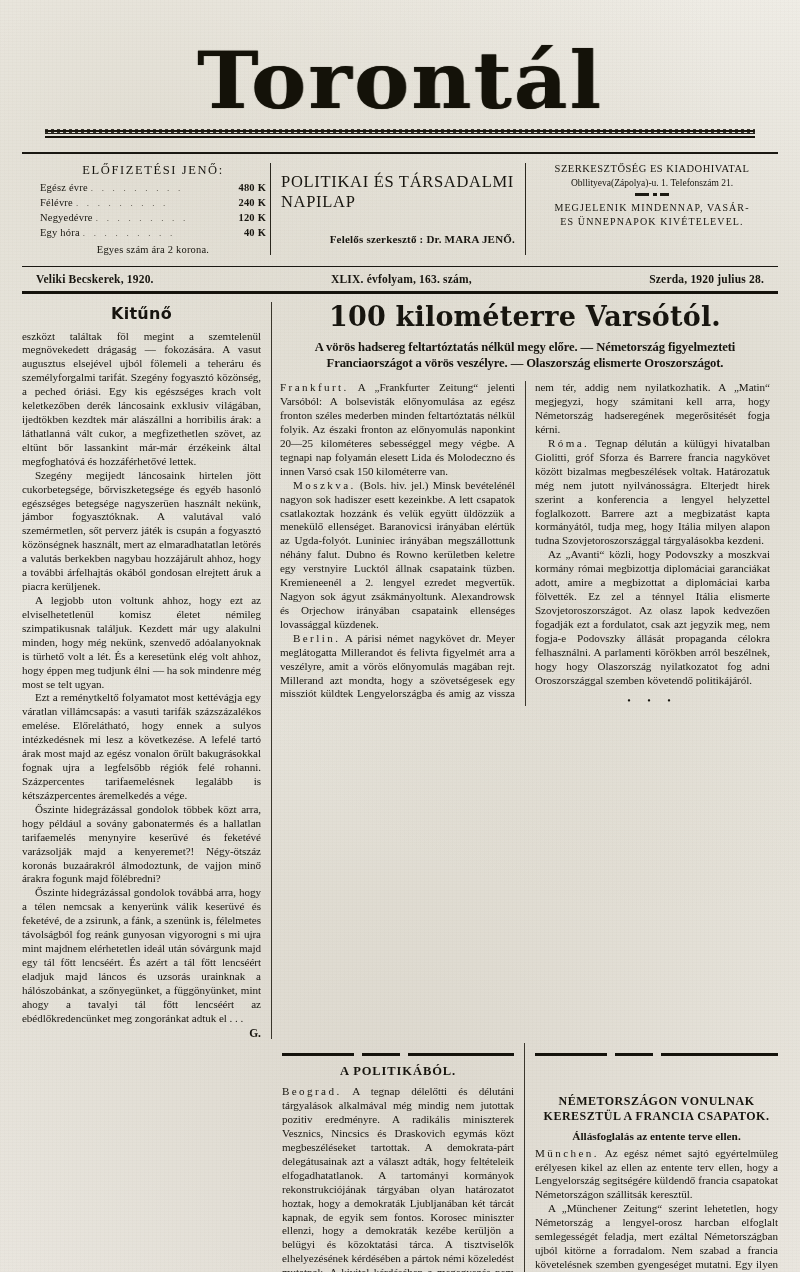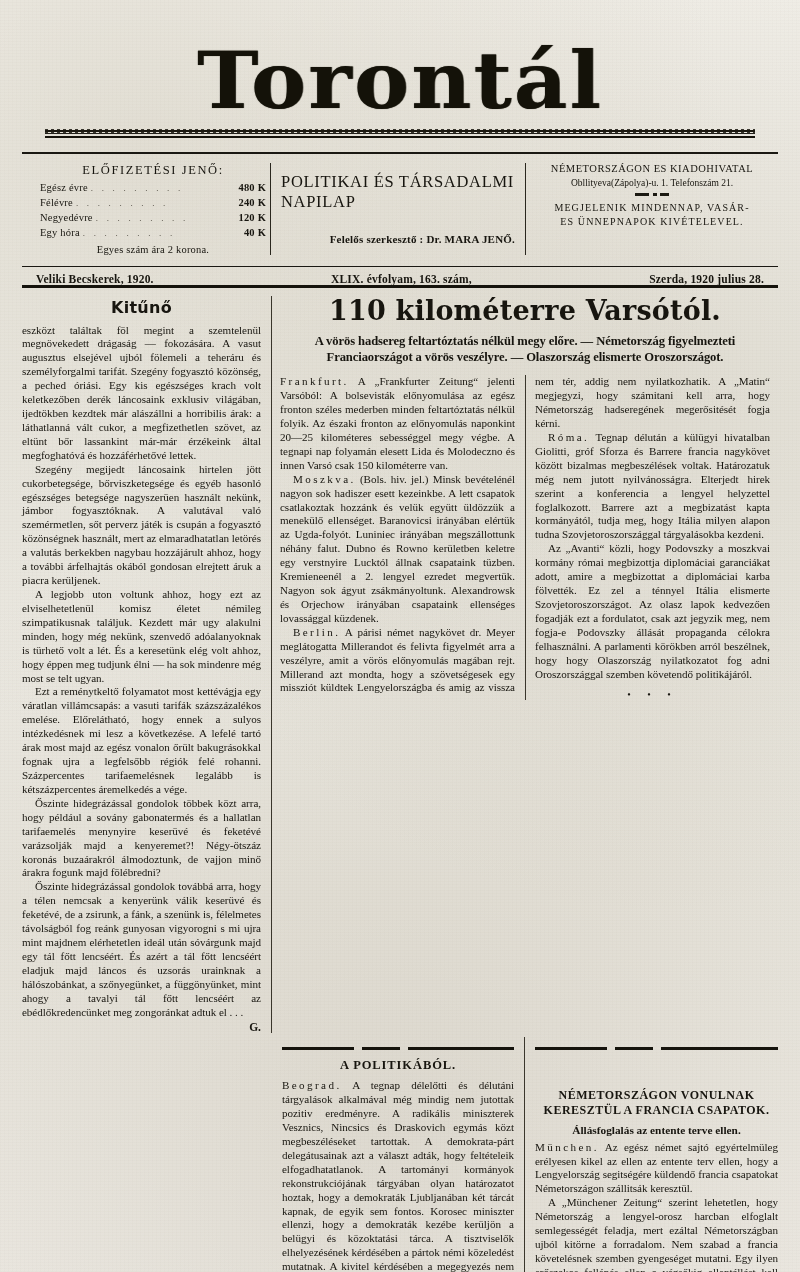--- a/index.html
+++ b/index.html
@@ -90,21 +90,21 @@
 
   .hb-r1{font-size:10.5px;letter-spacing:.5px;}
   .hb-r2{font-size:9.5px;margin-top:4px;}
   .hb-dash{margin:5px auto;width:34px;height:3px;
     background:linear-gradient(to right,#1c1a12 0 14px, transparent 14px 18px, #1c1a12 18px 22px, transparent 22px 25px, #1c1a12 25px 34px);}
   .hb-r3{font-size:10px;letter-spacing:1.1px;line-height:1.45;}
 
   
   .dateline{
     margin-top:11px;border-top:1.5px solid #1a1812;border-bottom:3px solid #15130c;
-    padding:6px 14px 0;display:flex;justify-content:space-between;align-items:center;
+    padding:6px 14px 6px;display:flex;justify-content:space-between;align-items:center;
     font-weight:700;font-size:11.5px;letter-spacing:.2px;text-align:right;
   }
 
   
   .content{display:flex;margin-top:8px;}
   .col{box-sizing:border-box;}
   .col-left{width:250px;padding-right:10px;border-right:1px solid #3a362c;}
 
   .kicker{
     text-align:center;font-family:"DejaVu Sans", sans-serif;font-weight:700;
@@ -191,21 +191,21 @@
 
       <div class="price-single">Egyes szám ára 2 korona.</div>
     </div>
 
     <div class="hb-col hb-mid">
       <div class="mid-main">POLITIKAI ÉS TÁRSADALMI NAPILAP</div>
       <div class="mid-sub">Felelős szerkesztő : Dr. MARA JENŐ.</div>
     </div>
 
     <div class="hb-col hb-right">
-      <div class="hb-r1">NÉMETORSZÁGON ES KIADOHIVATAL</div>
+      <div class="hb-r1">SZERKESZTŐSÉG ES KIADOHIVATAL</div>
       <div class="hb-r2">Obllityeva(Zápolya)-u. 1. Telefonszám 21.</div>
       <div class="hb-dash"></div>
       <div class="hb-r3">MEGJELENIK MINDENNAP, VASÁR-</div>
       <div class="hb-r3">ES ÜNNEPNAPOK KIVÉTELEVEL.</div>
     </div>
   </div>
 
   <div class="dateline">
     <span>Veliki Becskerek, 1920.</span>
     <span>XLIX. évfolyam, 163. szám,</span>
@@ -219,21 +219,21 @@
       <p class="body">eszközt találtak föl megint a szemtelenül megnövekedett drágaság — fokozására. A vasut augusztus elsejével ujból fölemeli a teheráru és személyforgalmi tarifát. Szegény fogyasztó közönség, a peched óriási. Egy kis egészséges krach volt keletkezőben derék láncosaink exklusiv világában, ijedtökben kezdtek már alászállni a horribilis árak: a láthatlanná vált cukor, a megfizethetlen szövet, az eltünt bőr lassankint már-már érzékeink által megfoghatóvá és hozzáférhetővé lettek.</p>
       <p class="body">Szegény megijedt láncosaink hirtelen jött cukorbetegsége, bőrviszketegsége és egyéb hasonló egészséges betegsége nagyszerüen használt nekünk, jámbor fogyasztóknak. A valutával való szemérmetlen, sőt perverz játék is csupán a fogyasztó közönségnek használt, mert az elmaradhatatlan letörés a valutás berkekben nagybau hozzájárult ahhoz, hogy a további árfelhajtás okából gondosan elrejtett áruk a piacra kerüljenek.</p>
       <p class="body">A legjobb uton voltunk ahhoz, hogy ezt az elviselhetetlenül komisz életet némileg szimpatikusnak találjuk. Kezdett már ugy alakulni minden, hogy még nekünk, szenvedő adóalanyoknak is türhető volt a lét. És a keresetünk elég volt ahhoz, hogy éppen meg tudjunk élni — ha sok mindenre még most se telt ugyan.</p>
       <p class="body">Ezt a reménytkeltő folyamatot most kettévágja egy váratlan villámcsapás: a vasuti tarifák százszázalékos emelése. Előrelátható, hogy ennek a sulyos intézkedésnek mi lesz a következése. A lefelé tartó árak most majd az egész vonalon őrült bakugrásokkal fognak ujra a legfelsőbb régiók felé rohanni. Százpercentes tarifaemelésnek legalább is kétszázpercentes áremelkedés a vége.</p>
       <p class="body">Őszinte hidegrázással gondolok többek közt arra, hogy például a sovány gabonatermés és a hallatlan tarifaemelés menynyire keserüvé és feketévé varázsolják majd a kenyeremet?! Négy-ötszáz koronás buzaárakról álmodoztunk, de vajjon minő árakra fogunk majd fölébredni?</p>
       <p class="body">Őszinte hidegrázással gondolok továbbá arra, hogy a télen nemcsak a kenyerünk válik keserüvé és feketévé, de a zsirunk, a fánk, a szenünk is, félelmetes távolságból fog reánk gunyosan vigyorogni s mi ujra mint majdnem elérhetetlen ideál után sóvárgunk majd egy tál főtt lencséért. És azért a tál főtt lencséért eladjuk majd láncos és uzsorás urainknak a hálószobánkat, a szőnyegünket, a függönyünket, mint ahogy a tavalyi tál főtt lencséért az ebédlőkredencünket meg zongoránkat adtuk el . . .</p>
       <span class="sig">G.</span>
     </div>
 
     <div class="lead">
-      <h1>110 kilométerre Varsótól.</h1>
+      <h1>100 kilométerre Varsótól.</h1>
       <div class="deck">A vörös hadsereg feltartóztatás nélkül megy előre. — Németország figyelmezteti Franciaországot a vörös veszélyre. — Olaszország elismerte Oroszországot.</div>
 
       <div class="twocol">
         <p class="body">
           <span class="dateword">Frankfurt.</span><span> A „Frankfurter Zeitung“ jelenti Varsóból: A bolsevisták előnyomulása az egész fronton széles mederben minden feltartóztatás nélkül folyik. Az északi fronton az előnyomulás naponkint 20—25 kilométeres sebességgel megy végbe. A tegnapi nap folyamán elesett Lida és Molodeczno és innen Varsó csak 150 kilométerre van.</span>
         </p>
         <p class="body">
           <span class="dateword">Moszkva.</span><span> (Bols. hiv. jel.) Minsk bevételénél nagyon sok hadiszer esett kezeinkbe. A lett csapatok csatlakoztak hozzánk és velük együtt üldözzük a menekülő ellenséget. Baranovicsi irányában elértük az Ugda-folyót. Luniniec irányában megszállottunk néhány falut. Dubno és Rowno kerületben keletre egy verstnyire Lucktól állnak csapataink tüzben. Kremieneenél a 2. lengyel ezredet megvertük. Nagyon sok ágyut zsákmányoltunk. Alexandrowsk és Orjechow irányában csapataink ellenséges lovassággal küzdenek.</span>
         </p>
         <p class="body">

